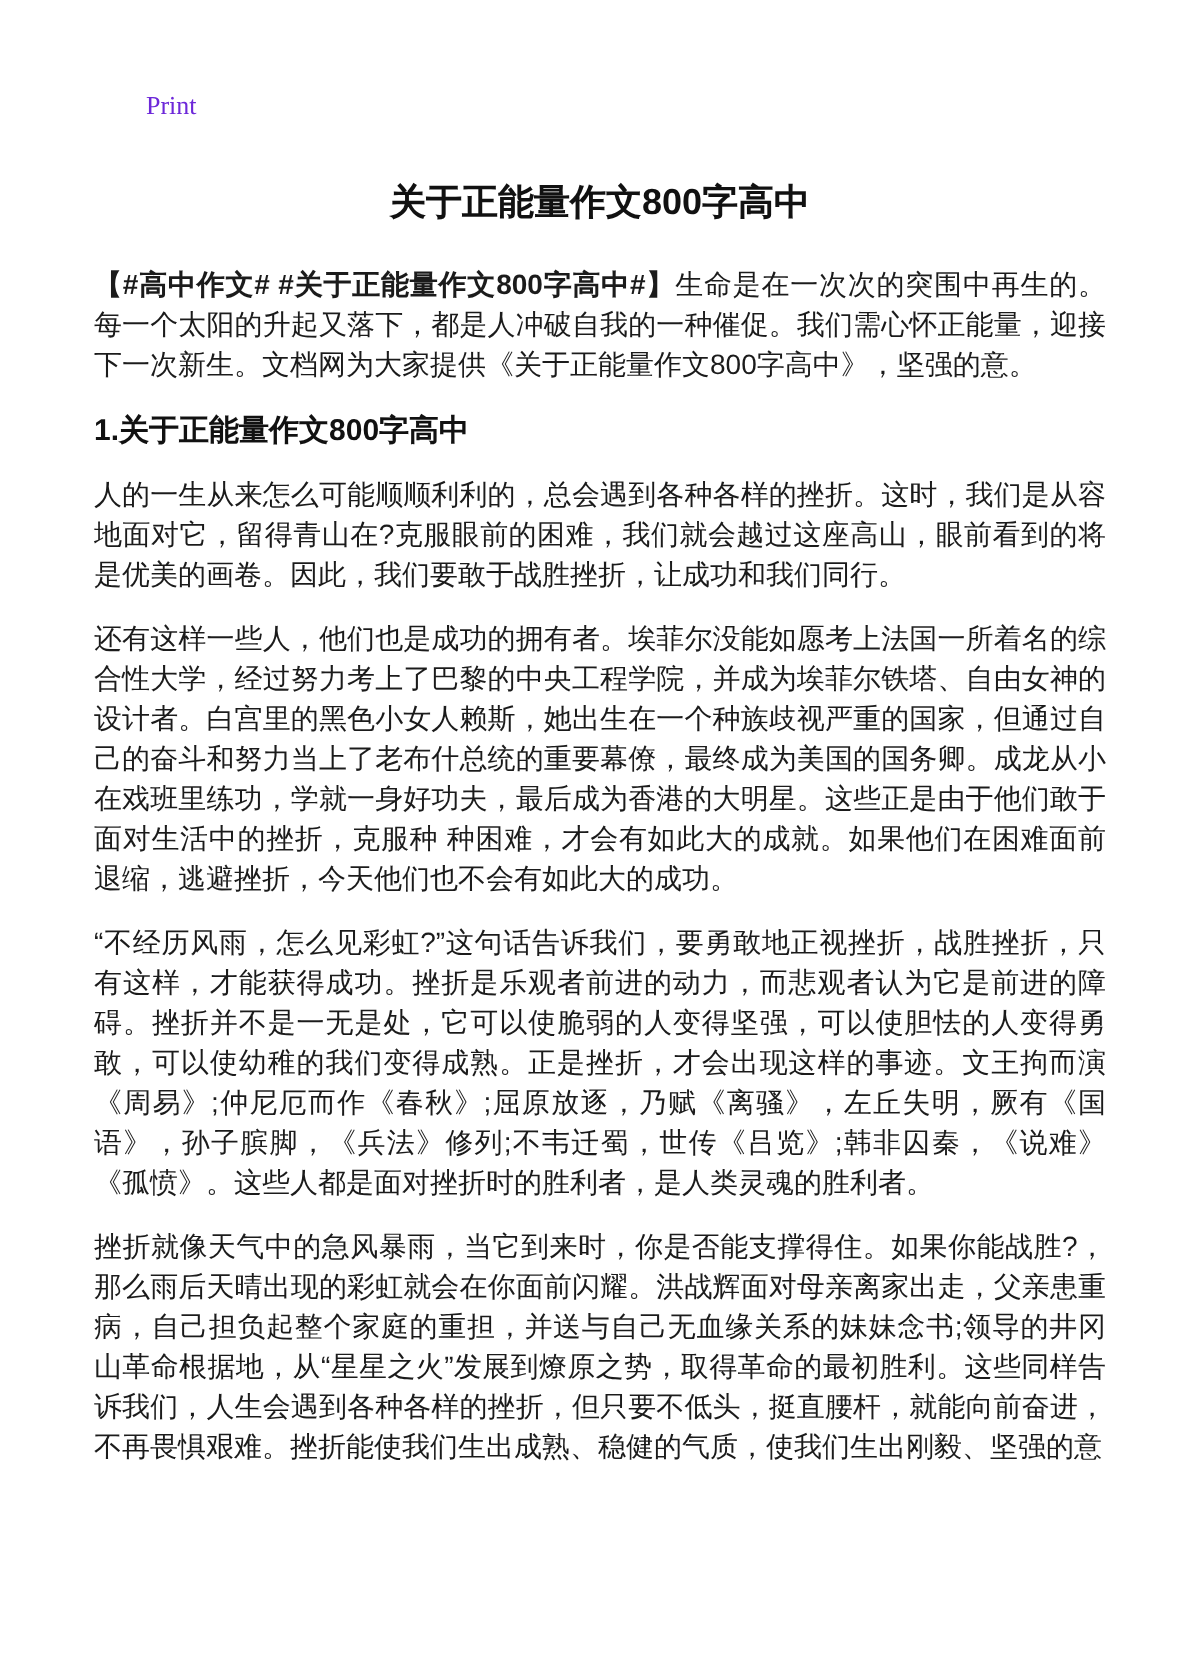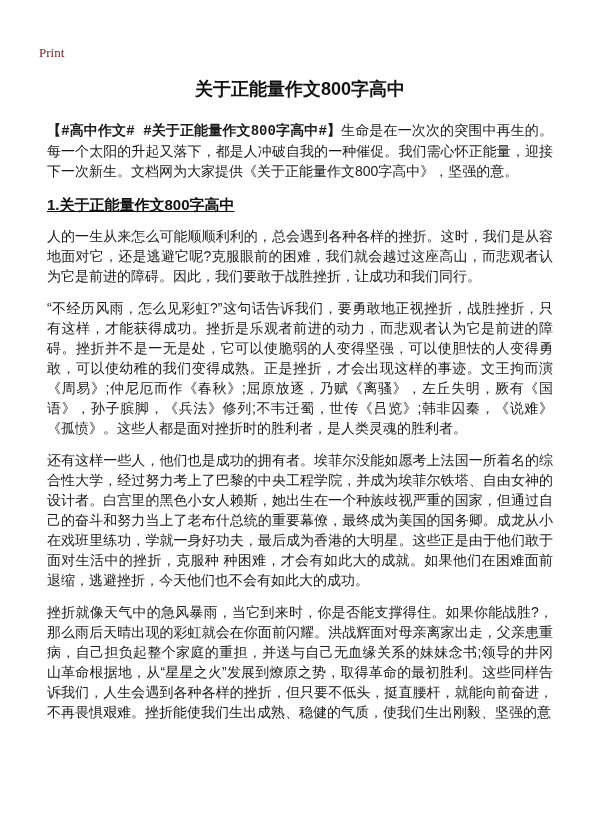--- a/index.html
+++ b/index.html
@@ -12,53 +12,52 @@
   .page {
     position: relative;
     width: 600px;
     height: 828px;
     background: #ffffff;
     overflow: hidden;
   }
   .print-link {
     position: absolute;
     top: 45px;
-    left: 39px;
+    left: 73px;
     font-family: "Liberation Serif", serif;
     font-size: 13px;
-    color: #7f1d1d;
+    color: #6d28d9;
     text-decoration: none;
     cursor: pointer;
   }
   .doc-title {
-    margin: 0;
+    margin: 12px;
     padding-top: 79px;
     text-align: center;
     font-size: 18px;
     line-height: 20px;
     font-weight: bold;
     color: #111;
   }
   .content {
     padding: 0 47px;
   }
   .intro {
     margin: 21px 0 0;
     font-size: 14px;
     line-height: 20px;
     text-align: justify;
   }
-  .intro b { font-weight: bold; font-family: Liberation Mono, monospace; }
+  .intro b { font-weight: bold; }
   .section-heading {
     margin: 15px 0 0;
     font-size: 15px;
     line-height: 18px;
     font-weight: bold;
     color: #111;
-    text-decoration: underline;
   }
   .body-paragraph {
     margin: 12px 0 0;
     font-size: 14px;
     line-height: 20px;
     text-align: justify;
   }
 </style>
 </head>
 <body>
@@ -68,23 +67,23 @@
   <a class="print-link">Print</a>
 
   <h1 class="doc-title">关于正能量作文800字高中</h1>
 
   <div class="content">
 
     <p class="intro"><b>【#高中作文# #关于正能量作文800字高中#】</b><span>生命是在一次次的突围中再生的。每一个太阳的升起又落下，都是人冲破自我的一种催促。我们需心怀正能量，迎接下一次新生。文档网为大家提供《关于正能量作文800字高中》，坚强的意。</span></p>
 
     <h2 class="section-heading">1.关于正能量作文800字高中</h2>
 
-    <p class="body-paragraph">人的一生从来怎么可能顺顺利利的，总会遇到各种各样的挫折。这时，我们是从容地面对它，还是逃避它呢?克服眼前的困难，我们就会越过这座高山，而悲观者认为它是前进的障碍。因此，我们要敢于战胜挫折，让成功和我们同行。</p>
+    <p class="body-paragraph">人的一生从来怎么可能顺顺利利的，总会遇到各种各样的挫折。这时，我们是从容地面对它，留得青山在?克服眼前的困难，我们就会越过这座高山，眼前看到的将是优美的画卷。因此，我们要敢于战胜挫折，让成功和我们同行。</p>
+
+    <p class="body-paragraph">还有这样一些人，他们也是成功的拥有者。埃菲尔没能如愿考上法国一所着名的综合性大学，经过努力考上了巴黎的中央工程学院，并成为埃菲尔铁塔、自由女神的设计者。白宫里的黑色小女人赖斯，她出生在一个种族歧视严重的国家，但通过自己的奋斗和努力当上了老布什总统的重要幕僚，最终成为美国的国务卿。成龙从小在戏班里练功，学就一身好功夫，最后成为香港的大明星。这些正是由于他们敢于面对生活中的挫折，克服种 种困难，才会有如此大的成就。如果他们在困难面前退缩，逃避挫折，今天他们也不会有如此大的成功。</p>
 
     <p class="body-paragraph">“不经历风雨，怎么见彩虹?”这句话告诉我们，要勇敢地正视挫折，战胜挫折，只有这样，才能获得成功。挫折是乐观者前进的动力，而悲观者认为它是前进的障碍。挫折并不是一无是处，它可以使脆弱的人变得坚强，可以使胆怯的人变得勇敢，可以使幼稚的我们变得成熟。正是挫折，才会出现这样的事迹。文王拘而演《周易》;仲尼厄而作《春秋》;屈原放逐，乃赋《离骚》，左丘失明，厥有《国语》，孙子膑脚，《兵法》修列;不韦迁蜀，世传《吕览》;韩非囚秦，《说难》《孤愤》。这些人都是面对挫折时的胜利者，是人类灵魂的胜利者。</p>
-
-    <p class="body-paragraph">还有这样一些人，他们也是成功的拥有者。埃菲尔没能如愿考上法国一所着名的综合性大学，经过努力考上了巴黎的中央工程学院，并成为埃菲尔铁塔、自由女神的设计者。白宫里的黑色小女人赖斯，她出生在一个种族歧视严重的国家，但通过自己的奋斗和努力当上了老布什总统的重要幕僚，最终成为美国的国务卿。成龙从小在戏班里练功，学就一身好功夫，最后成为香港的大明星。这些正是由于他们敢于面对生活中的挫折，克服种 种困难，才会有如此大的成就。如果他们在困难面前退缩，逃避挫折，今天他们也不会有如此大的成功。</p>
 
 
     <p class="body-paragraph">挫折就像天气中的急风暴雨，当它到来时，你是否能支撑得住。如果你能战胜?，那么雨后天晴出现的彩虹就会在你面前闪耀。洪战辉面对母亲离家出走，父亲患重病，自己担负起整个家庭的重担，并送与自己无血缘关系的妹妹念书;领导的井冈山革命根据地，从“星星之火”发展到燎原之势，取得革命的最初胜利。这些同样告诉我们，人生会遇到各种各样的挫折，但只要不低头，挺直腰杆，就能向前奋进，不再畏惧艰难。挫折能使我们生出成熟、稳健的气质，使我们生出刚毅、坚强的意</p>
 
   </div>
 </div>
 
 </body></html>

